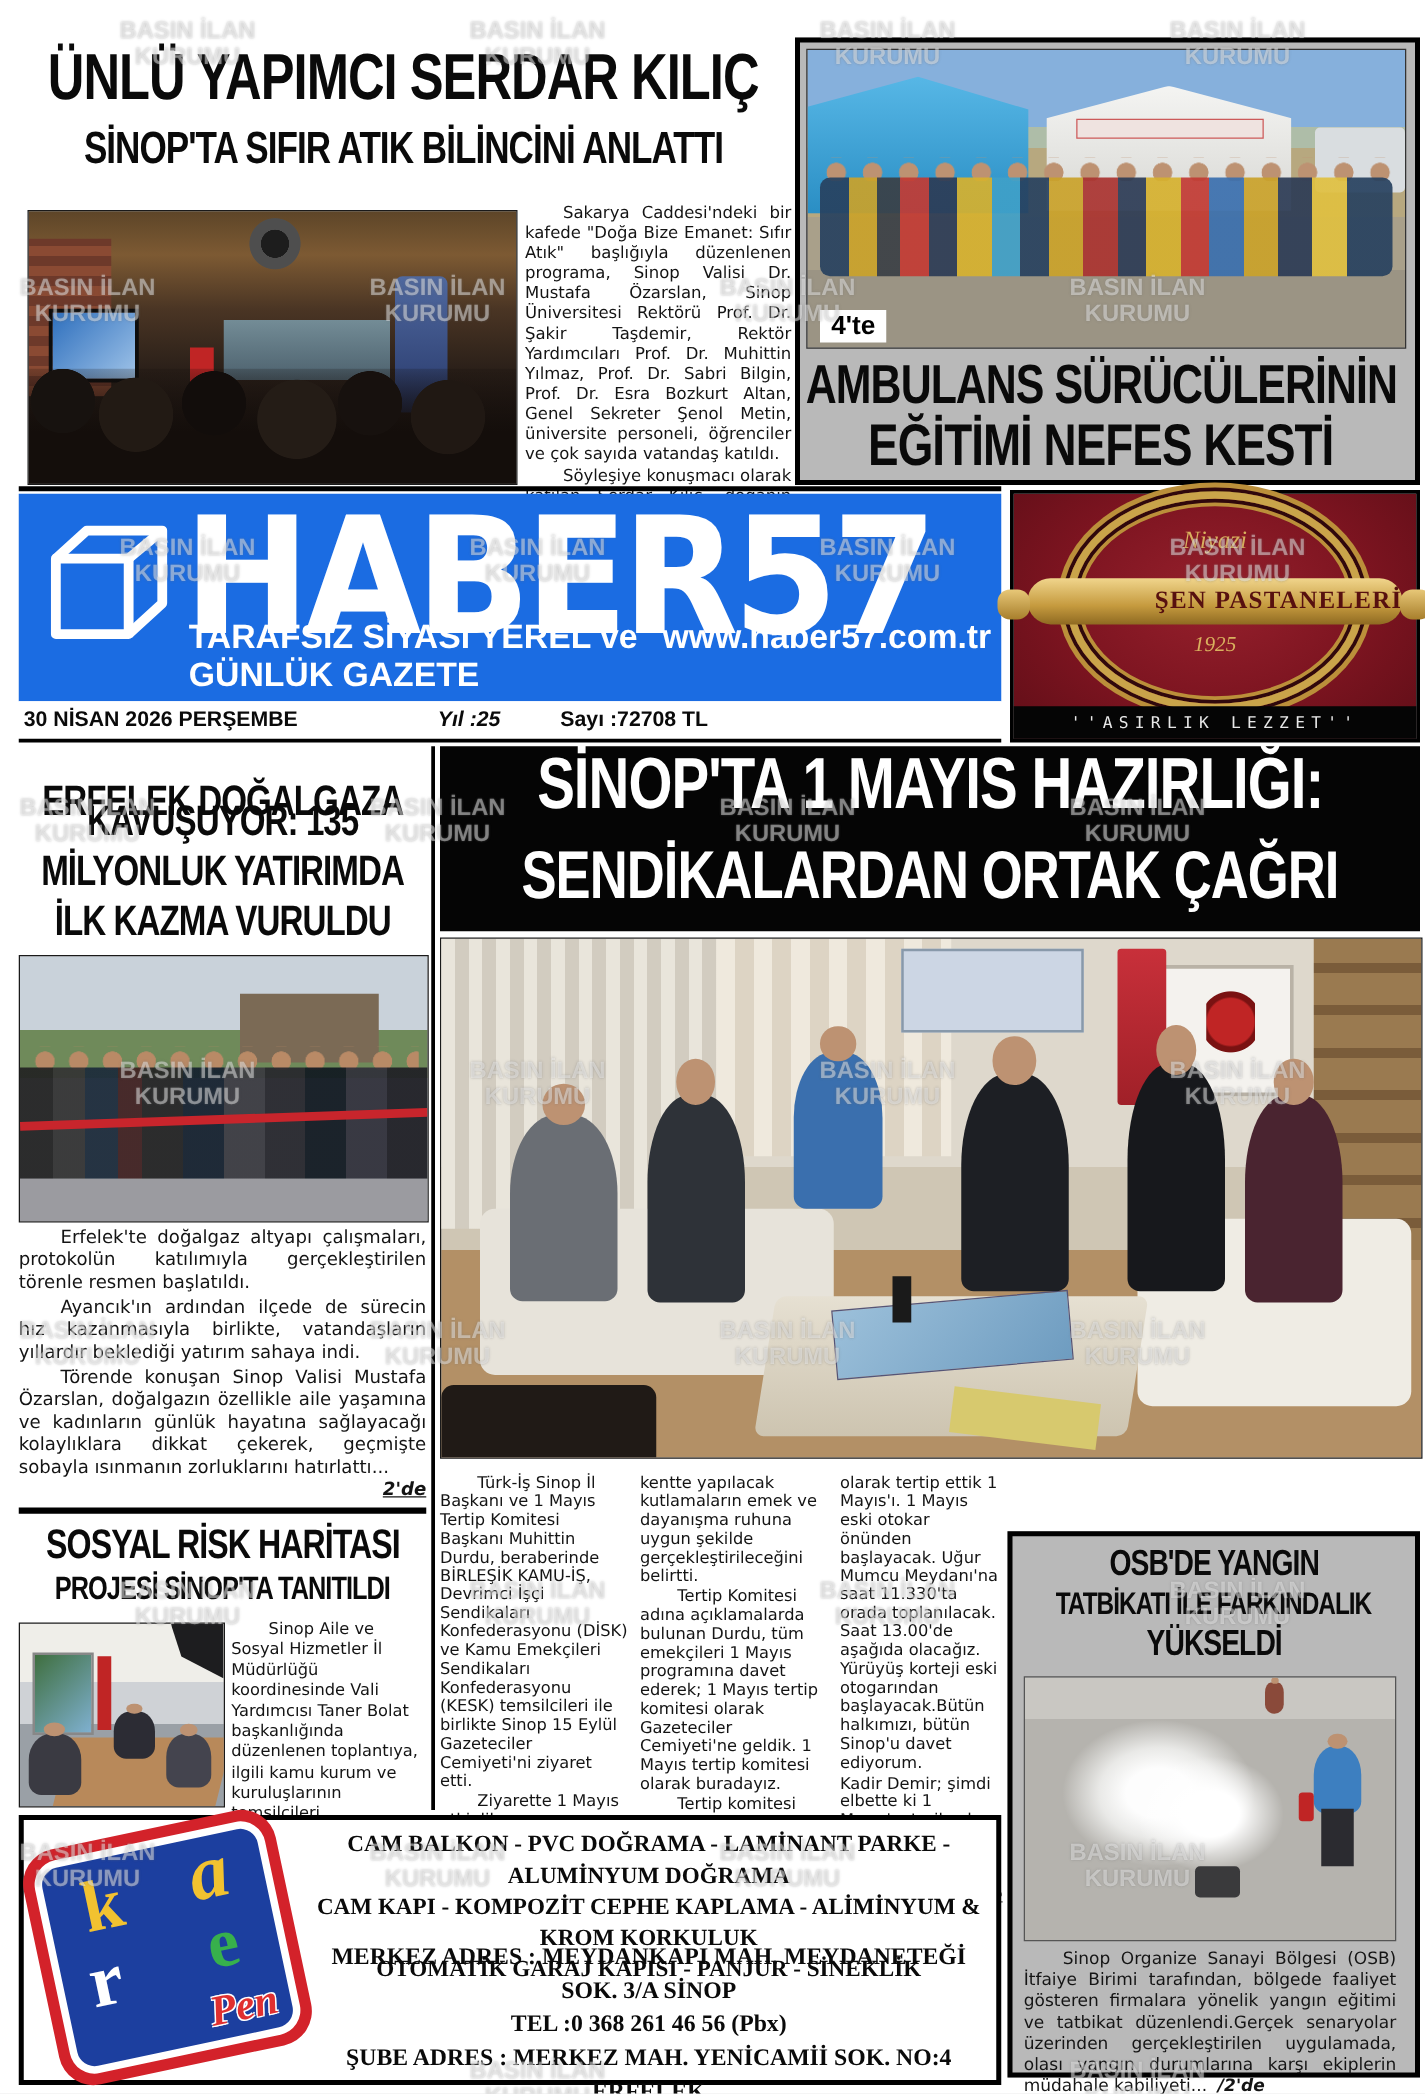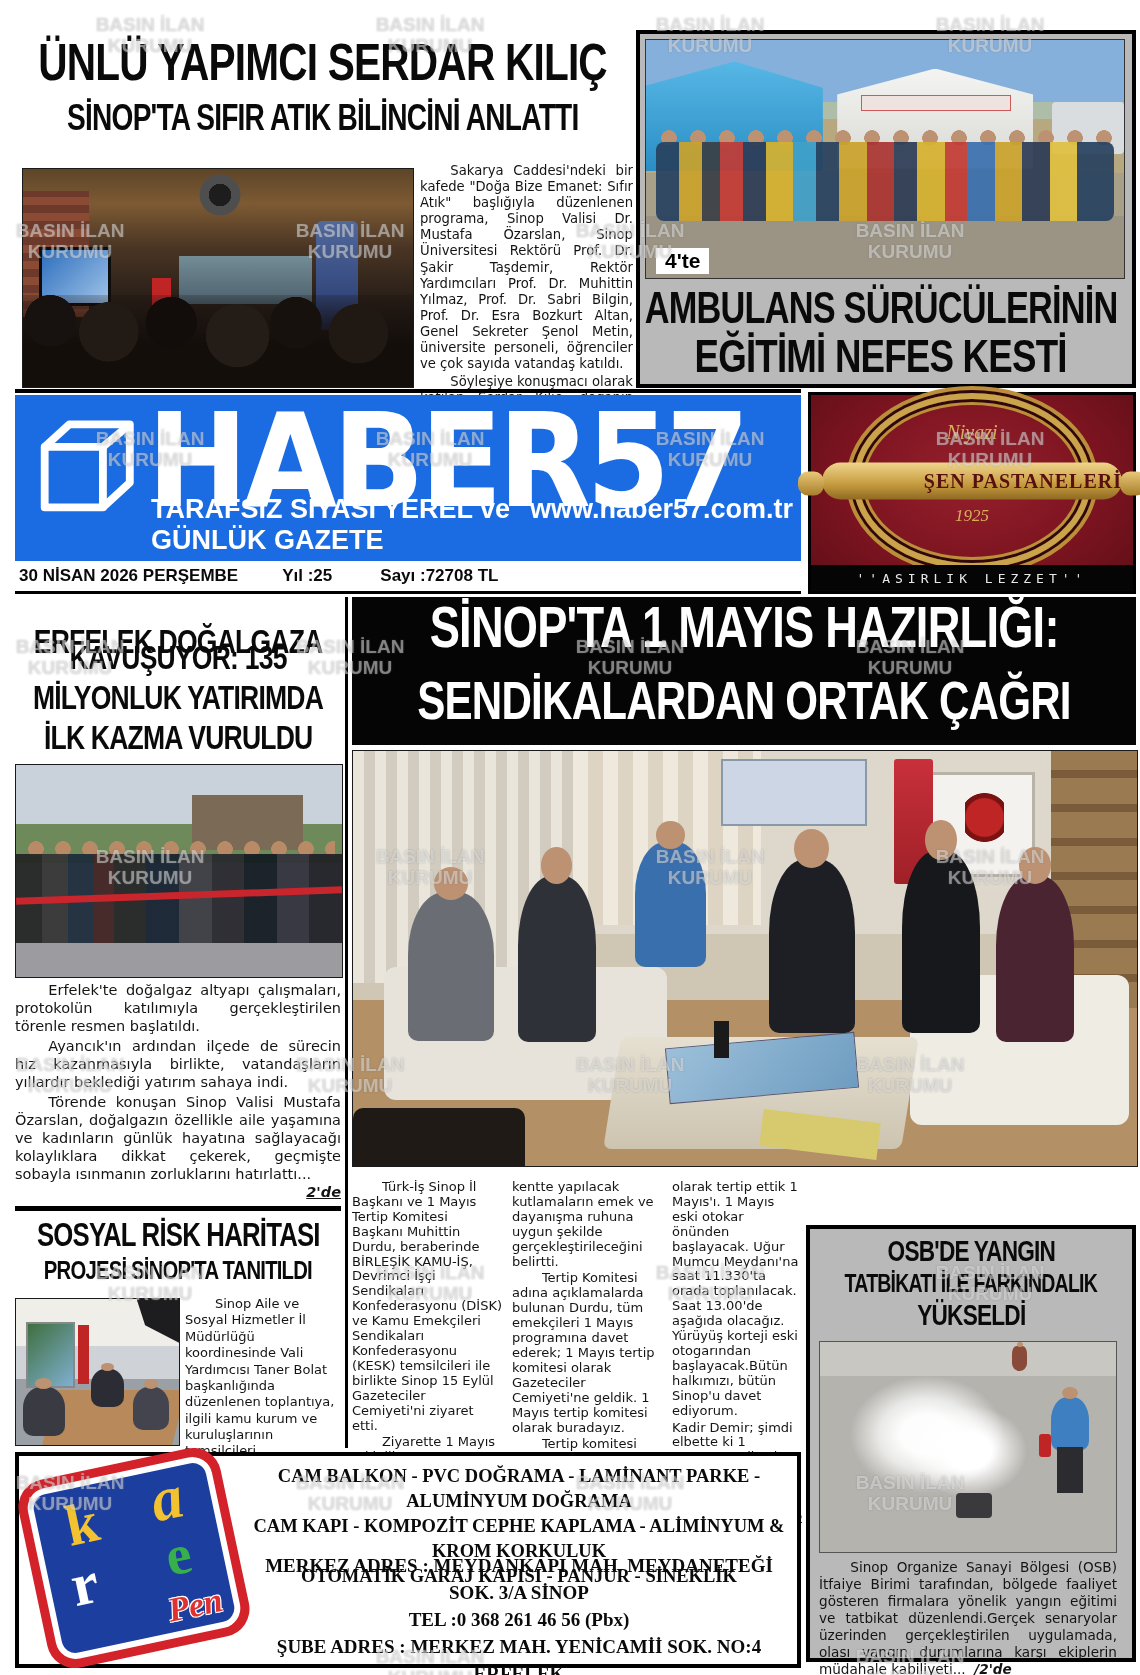--- a/index.html
+++ b/index.html
@@ -133,21 +133,21 @@
       </g>
     </svg>
     <div class="abs mh-title" style="left:132px;top:6px;">HABER57</div>
     <div class="mh-tagrow">
       <span style="font-size:27px;">TARAFSIZ SİYASİ YEREL ve GÜNLÜK GAZETE</span>
       <span style="font-size:27px;">www.haber57.com.tr</span>
     </div>
   </div>
   <div class="abs datestrip" style="left:15px;top:561px;width:786px;height:33px;box-sizing:border-box;">
     <span style="margin-left:4px;">30 NİSAN 2026 PERŞEMBE</span>
-    <span style="margin-left:44px;">Yıl :25</span>
+    <span style="margin-left:112px;font-style:italic;">Yıl :25</span>
     <span style="margin-left:48px;">Sayı :7270</span>
     <span style="">8 TL</span>
   </div>
 
   <div class="abs pastane" style="left:808px;top:392px;width:322px;height:196px;">
     <div class="ring"></div>
     <div class="goldtxt" style="top:26px;font-size:20px;">Niyazi</div>
     <div class="pin">
       <span>ŞEN PASTANELERİ</span>
     </div>

